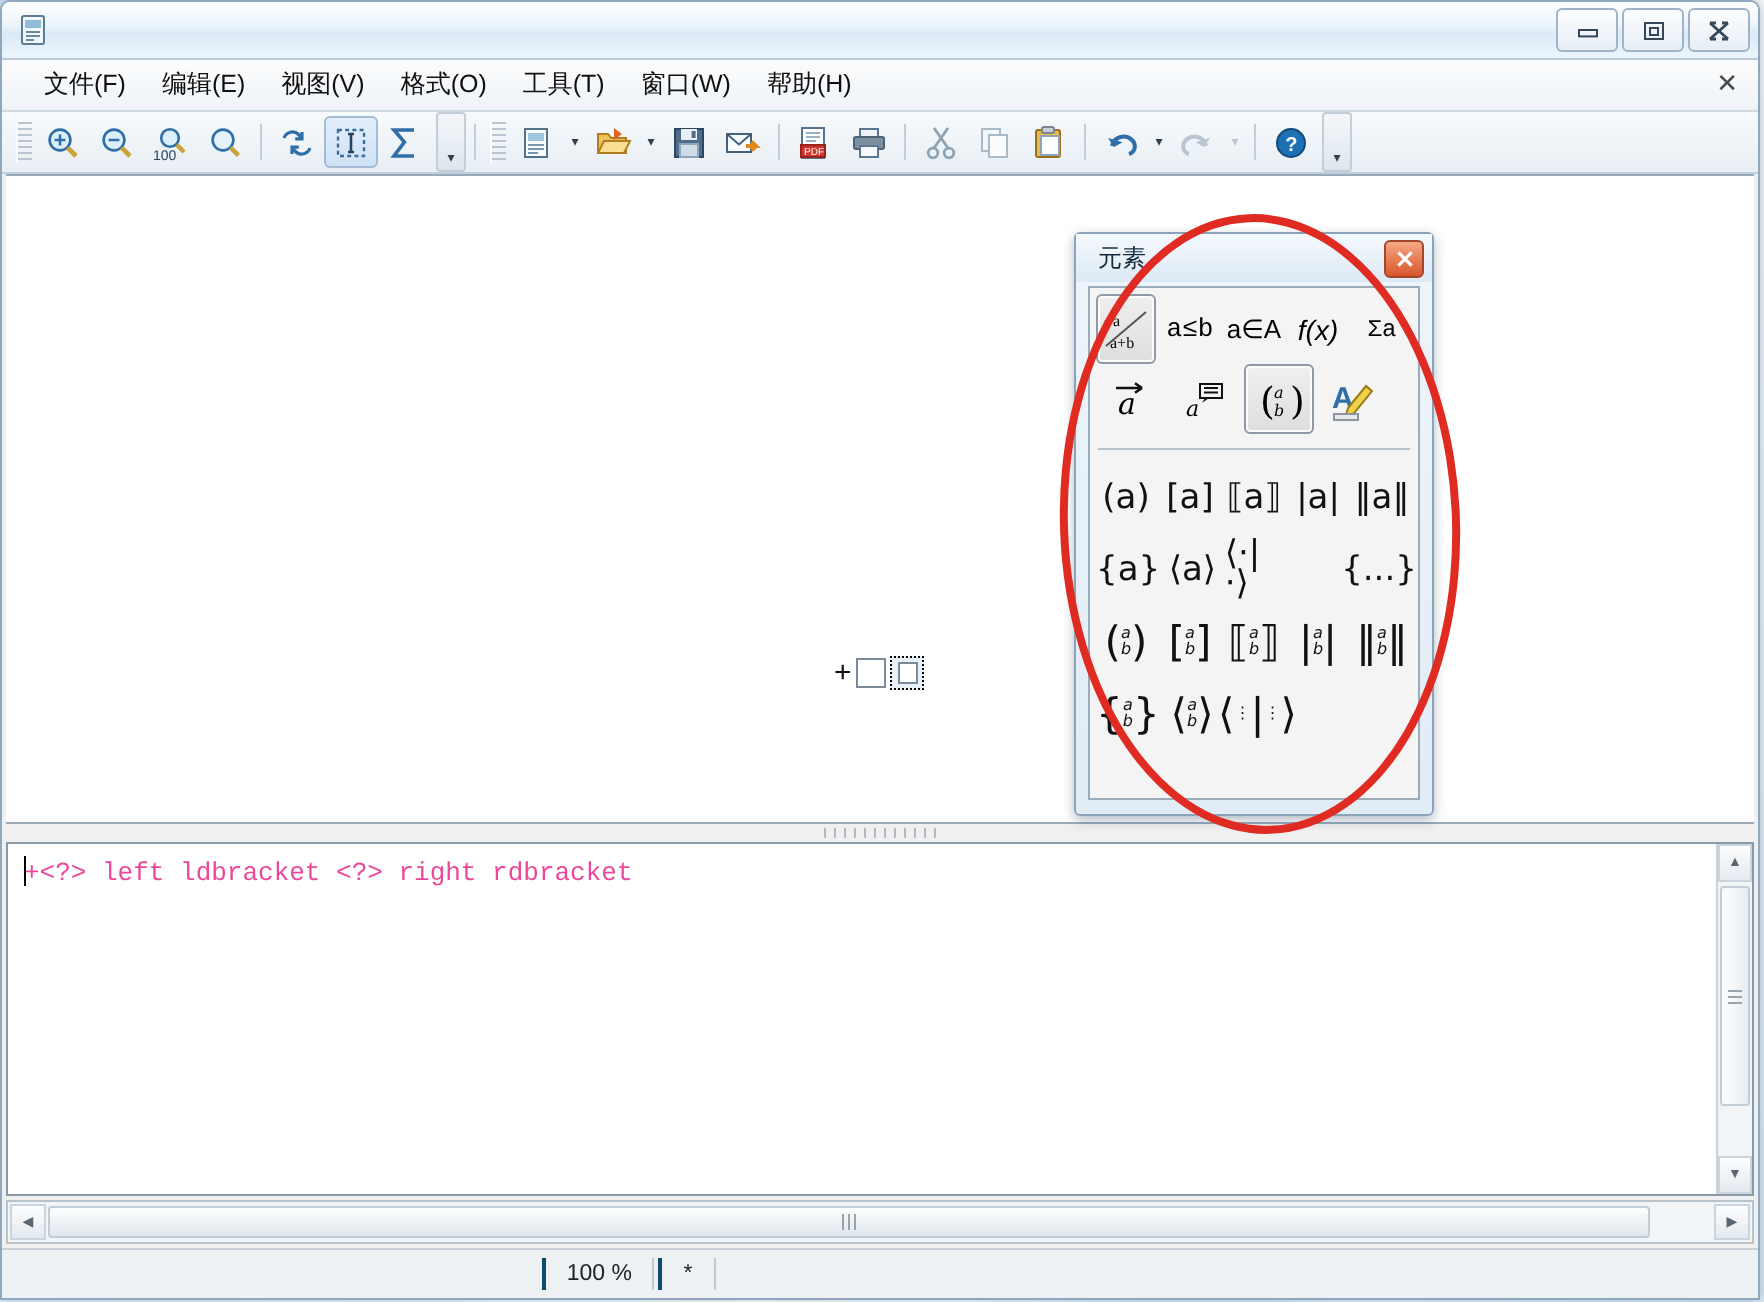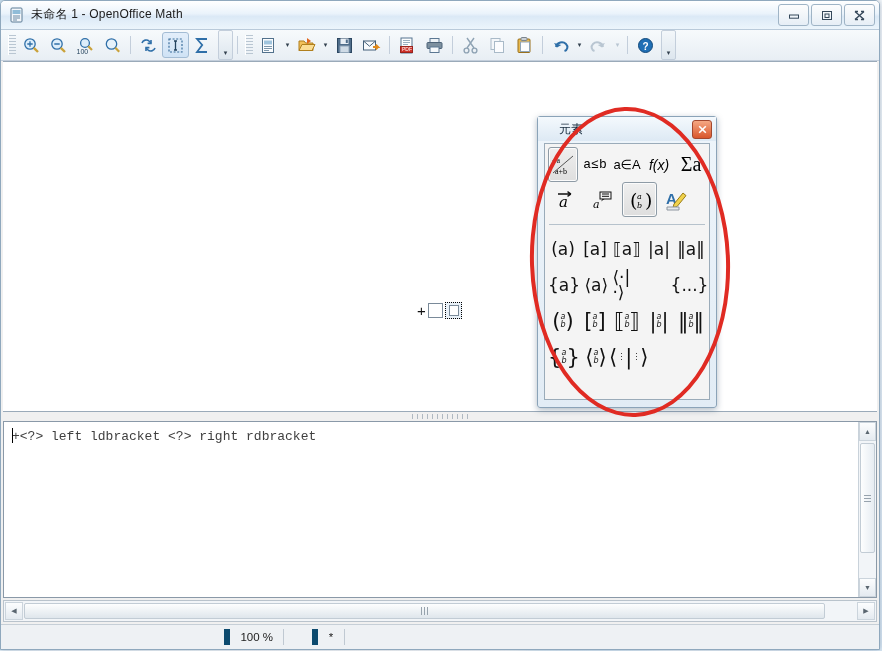--- a/index.html
+++ b/index.html
@@ -76,21 +76,21 @@
   .splitter{height:9px;flex:0 0 9px;background:#f0f0f0;position:relative;}
   .splitter-grip{position:absolute;left:50%;top:2px;transform:translateX(-50%);
     width:56px;height:5px;
     background:repeating-linear-gradient(90deg,#9aa7b3 0 1px,transparent 1px 5px);
     opacity:.75;}
 
   
   .cmdwrap{flex:0 0 175px;margin:0 2px;display:flex;
     border:1px solid #8a99a8;background:#ffffff;position:relative;}
   .cmdtext{flex:1 1 auto;padding:6px 8px;font-family:"Liberation Mono", monospace;
-    font-size:13px;color:#404040;white-space:pre;line-height:17px;}
+    font-size:13px;color:#ec4899;white-space:pre;line-height:17px;}
   .cmdcaret{position:absolute;left:8px;top:6px;width:1px;height:15px;background:#000;}
 
   .vscroll{flex:0 0 17px;border-left:1px solid #c9d2da;
     background:#f6f8fa;display:flex;flex-direction:column;}
   .vs-btn{height:17px;flex:0 0 17px;background:linear-gradient(180deg,#fcfdfe,#e4eaf0);
     border:1px solid #cbd4dc;display:flex;align-items:center;justify-content:center;
     font-size:7px;color:#5a6670;}
   .vs-track{flex:1 1 auto;background:#f2f5f8;position:relative;}
   .vs-thumb{position:absolute;left:1px;right:1px;top:2px;height:108px;
     background:linear-gradient(90deg,#fdfefe,#e6ecf2);border:1px solid #c2ccd5;border-radius:2px;
@@ -108,33 +108,33 @@
   .hs-thumb{position:absolute;left:0;top:0;bottom:0;width:96%;
     background:linear-gradient(180deg,#fdfefe,#dfe6ec);border:1px solid #c2ccd5;border-radius:2px;
     display:flex;align-items:center;justify-content:center;}
   .hs-grip{width:7px;height:8px;
     background:repeating-linear-gradient(90deg,#97a3ad 0 1px,transparent 1px 3px);}
 
   
   .statusbar{flex:0 0 24px;display:flex;align-items:center;
     background:#eef1f4;border-top:1px solid #c6cfd7;font-size:11.5px;color:#222;}
   .sb-spacer{flex:1 1 auto;}
-  .sb-cell{border-left:6px solid #0c4a6e;border-right:1px solid #c0c9d2;
-    padding:2px 10px;margin:0 14px;}
+  .sb-cell{border-left:2px solid #0c4a6e;border-right:1px solid #c0c9d2;
+    padding:2px 10px;margin:0 1px;}
   .sb-cell.mod{padding:2px 7px;min-width:12px;text-align:center;}
 
   
   .elements{position:absolute;left:537px;top:116px;width:178px;height:290px;
     border:1px solid #8ba3b8;border-radius:3px;
     background:linear-gradient(180deg,#eef5fb,#e2ecf5);
     box-shadow:0 2px 6px rgba(30,60,90,.35);z-index:30;
     display:flex;flex-direction:column;}
   .el-title{height:24px;flex:0 0 24px;position:relative;
     background:linear-gradient(180deg,#f4f9fd,#dde9f4);}
-  .el-title-text{position:absolute;left:21px;top:4px;font-size:12px;color:#15293b;}
+  .el-title-text{position:absolute;left:11px;top:4px;font-size:12px;color:#15293b;}
   .el-close{position:absolute;right:4px;top:3px;width:18px;height:17px;
     border:1px solid #a2472e;border-radius:3px;
     background:linear-gradient(180deg,#f5a883,#d9562c);
     display:flex;align-items:center;justify-content:center;
     color:#fff;font-size:10px;line-height:1;}
   .el-body{flex:1 1 auto;margin:2px 6px 7px 6px;background:#f4f4f4;
     border:1px solid #9aabb9;display:flex;flex-direction:column;}
   .el-cats{padding:3px 2px 2px 2px;}
   .el-row{display:flex;align-items:center;}
   .el-cat{width:33px;height:33px;display:flex;align-items:center;justify-content:center;
@@ -168,21 +168,20 @@
 <div class="window">
 
   <div class="titlebar">
     <span class="tb-icon">
       <svg width="16" height="16" viewBox="0 0 16 16">
         <rect x="2" y="1" width="11" height="14" rx="1" fill="#f2f6fa" stroke="#5c7c96"></rect>
         <rect x="3.5" y="3" width="8" height="4" fill="#8fbcd8"></rect>
         <path d="M4 9h7M4 11h7M4 13h4" stroke="#6a8aa4" stroke-width="1"></path>
       </svg>
     </span>
-    <span class="tb-title">未命名 1 - OpenOffice Math</span>
     <span class="tb-buttons">
       <span class="tb-btn">
         <svg width="12" height="10" viewBox="0 0 12 10">
             <rect x="1.5" y="5" width="9" height="3.2" fill="none" stroke="#35485a"></rect>
           </svg>
       </span>
       <span class="tb-btn">
         <svg width="12" height="11" viewBox="0 0 12 11">
             <rect x="1.5" y="1.5" width="9" height="8" fill="none" stroke="#35485a"></rect>
             <rect x="4" y="4" width="4" height="3.5" fill="none" stroke="#35485a"></rect>
@@ -190,20 +189,30 @@
       </span>
       <span class="tb-btn">
         <svg width="13" height="11" viewBox="0 0 13 11">
           <path d="M2 1.5 L11 9.5 M11 1.5 L2 9.5" stroke="#35485a" stroke-width="1.4"></path>
           <path d="M2 1.5 H5 M8 1.5 H11 M2 9.5 H5 M8 9.5 H11" stroke="#35485a" stroke-width="1.4"></path>
         </svg>
       </span>
     </span>
   </div>
 
+  <div class="menubar">
+    <span class="menu-item">文件(F)</span>
+    <span class="menu-item">编辑(E)</span>
+    <span class="menu-item">视图(V)</span>
+    <span class="menu-item">格式(O)</span>
+    <span class="menu-item">工具(T)</span>
+    <span class="menu-item">窗口(W)</span>
+    <span class="menu-item">帮助(H)</span>
+    <span class="menu-close">✕</span>
+  </div>
 
   <div class="toolbar">
     <span class="tgrip"></span>
 
     <span class="tbtn">
       <svg width="19" height="19" viewBox="0 0 19 19">
         <circle cx="8" cy="8" r="5.2" fill="#ddeefb" stroke="#2f6fa8" stroke-width="1.3"></circle>
         <path d="M11.8 11.8 L16 16" stroke="#caa23a" stroke-width="2.4"></path>
         <path d="M8 5.3v5.4M5.3 8h5.4" stroke="#2f6fa8" stroke-width="1.3"></path>
       </svg>
@@ -424,21 +433,21 @@
         <span class="el-cat">
           <span style="font-family:Liberation Mono, monospace;font-size:13px;">a≤b</span>
         </span>
         <span class="el-cat">
           <span style="font-family:Liberation Sans, sans-serif;font-size:13px;">a∈A</span>
         </span>
         <span class="el-cat">
           <span style="font-family:Liberation Sans, sans-serif;font-size:14px;font-style:italic;">f(x)</span>
         </span>
         <span class="el-cat">
-          <span style="font-family:Liberation Serif, serif;font-size:20px;">Σa</span>
+          <span style="font-family:Liberation Mono, monospace;font-size:12px;">Σa</span>
         </span>
       </div>
 
       <div class="el-row">
         <span class="el-cat">
           <svg width="24" height="24" viewBox="0 0 24 24">
             <text x="5" y="19" font-size="15" font-family="DejaVu Serif, serif" font-style="italic">a</text>
             <path d="M4 6h13M17 6l-3.5-2.4M17 6l-3.5 2.4" stroke="#111" stroke-width="1.3" fill="none"></path>
           </svg>
         </span>

